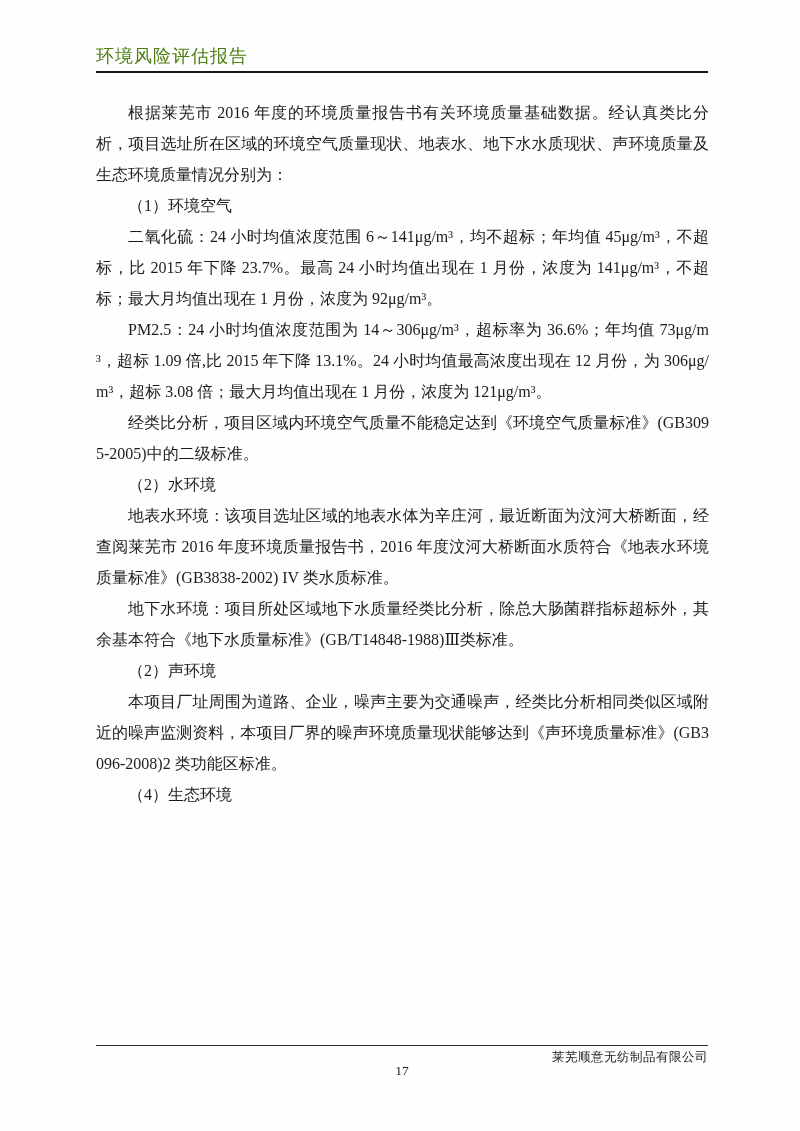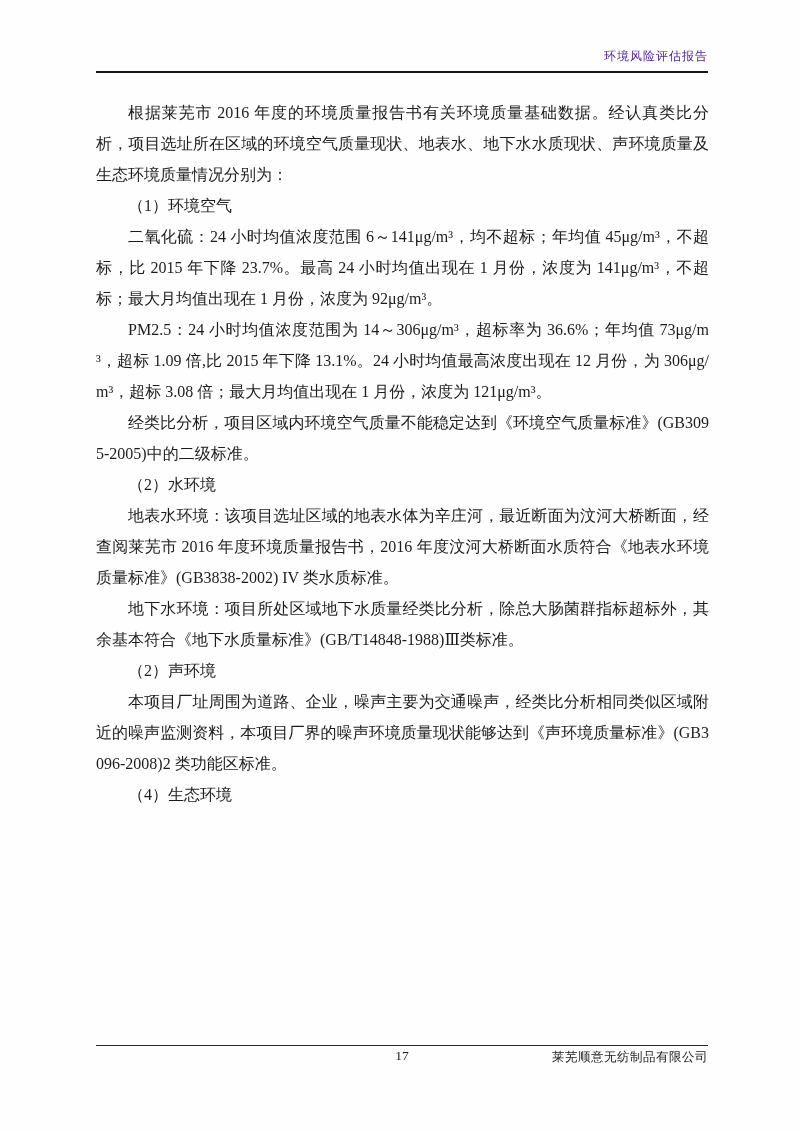--- a/index.html
+++ b/index.html
@@ -11,25 +11,25 @@
     position:relative;
     overflow:hidden;
   }
   .page{
     position:absolute;inset:0;
     background:#fefefe;
   }
   .header{
     position:absolute;
     left:96px;right:92px;top:47px;
-    text-align:right;
-    font-size:12px;
+    text-align:left;
+    font-size:18px;
     line-height:18px;
     letter-spacing:1px;
-    color:#4c1d95;
+    color:#4d7c0f;
     padding-bottom:6px;
     border-bottom:2.5px solid #161616;
   }
   .content{
     position:absolute;
     left:96px;top:97px;
     width:613px;
     font-size:16px;
     line-height:31px;
     text-align:justify;
@@ -46,21 +46,21 @@
     left:96px;right:92px;top:1045px;
     border-top:1.5px solid #2a2a2a;
     height:24px;
     font-size:13px;
     color:#222;
   }
   .footer .page-num{
     position:absolute;
     left:50%;
     transform:translateX(-50%);
-    top:2px;
+    top:17px;
     font-size:13.5px;
   }
   .footer .company{
     position:absolute;
     right:0;
     top:3px;
     font-size:12.5px;
     letter-spacing:0.5px;
   }
 </style>

